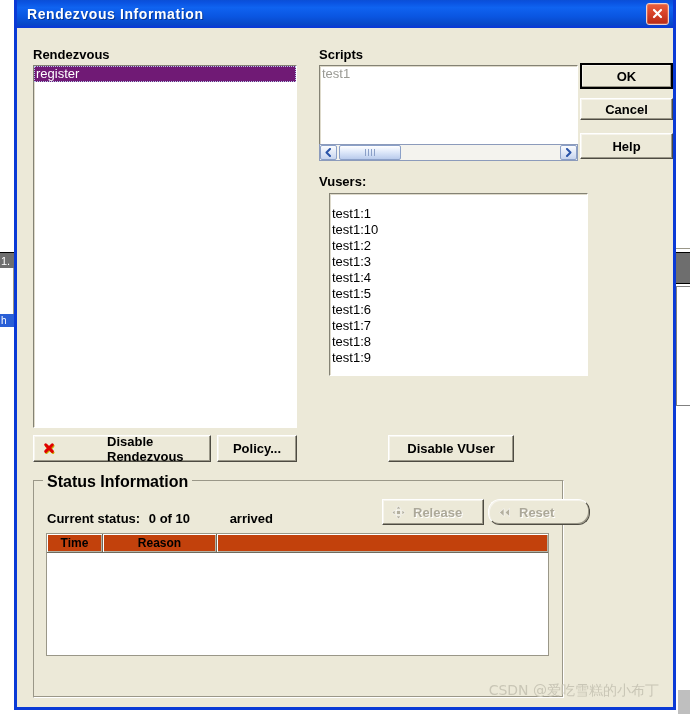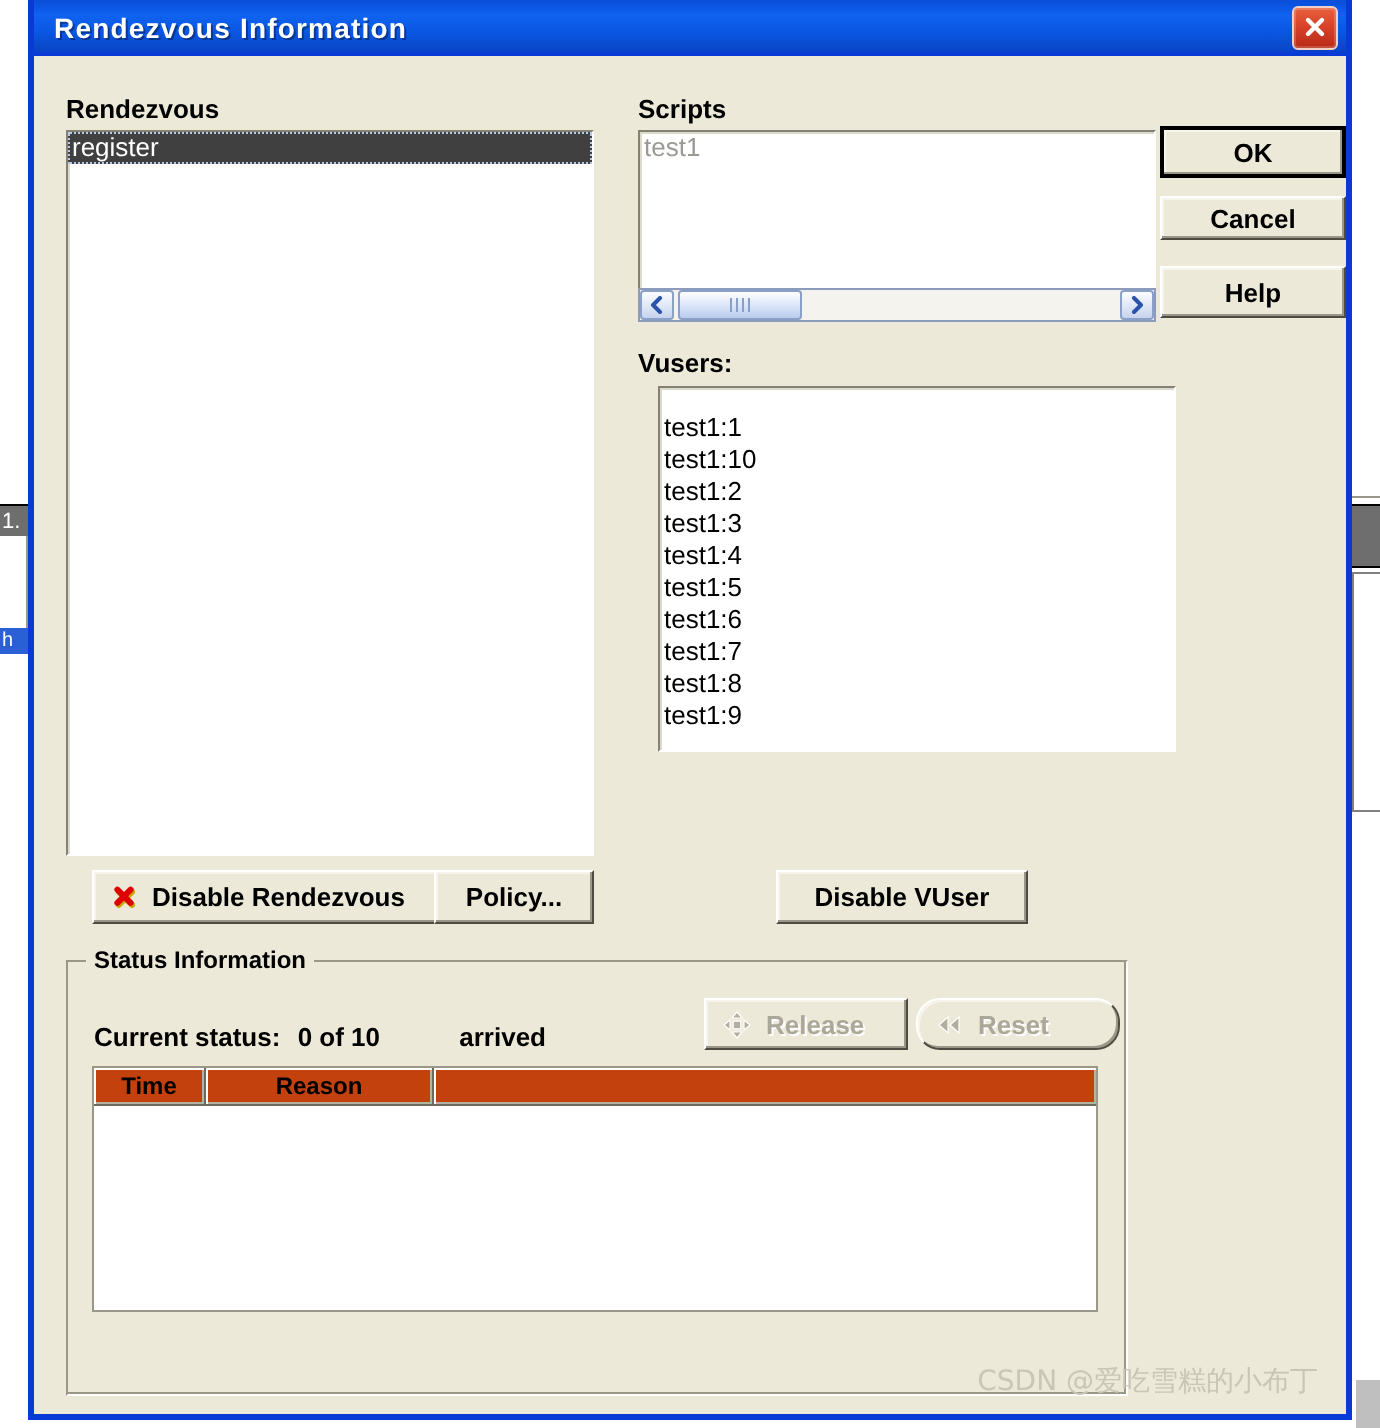--- a/index.html
+++ b/index.html
@@ -120,21 +120,21 @@
   }
   .lbitem {
     font-family: "Liberation Sans", sans-serif;
     font-size: 13px;
     color: #000;
     padding: 0 2px;
     line-height: 16px;
     white-space: nowrap;
   }
   .lbitem.sel {
-    background: #404040;
+    background: #701a75;
     color: #ffffff;
     outline: 1px dotted #b8c8ea;
     outline-offset: -1px;
   }
   .lbitem.dim { color: #9a9a94; }
 
   .btn {
     position: absolute;
     background: #ece9d8;
     border: 1px solid #000000;
@@ -155,20 +155,21 @@
     user-select: none;
   }
   .btn.default {
     border: 2px solid #000;
     box-shadow: inset -1px -1px 0 #9a9788, inset 1px 1px 0 #f6f4ec;
   }
   .btn.disabled {
     color: #aca899;
     text-shadow: 1px 1px 0 #ffffff;
     cursor: default;
+    margin-left: 30px;
   }
   .btn .btxt { margin-left: 0; }
   .btn .bico { margin-right: 7px; display: inline-flex; }
 
   
   .hscroll {
     position: absolute;
     height: 17px;
     background: #f4f3ee;
     border: 1px solid #8c9bbb;
@@ -213,21 +214,21 @@
     border-top: none; border-left: none;
     pointer-events: none;
   }
   .gb-title {
     position: absolute;
     top: -8px; left: 9px;
     background: #ece9d8;
     padding: 0 4px;
     font-family: "Liberation Sans", sans-serif;
     font-weight: bold;
-    font-size: 12px;
+    font-size: 16px;
     color: #000;
     user-select: none;
   }
   .status-text {
     position: absolute;
     font-family: "Liberation Sans", sans-serif;
     font-weight: bold;
     font-size: 13px;
     color: #000;
     white-space: nowrap;
@@ -368,21 +369,21 @@
       <div class="btn default" style="left:563px; top:35px; width:93px; height:26px;">
         <span class="btxt">OK</span>
       </div>
       <div class="btn" style="left:563px; top:70px; width:93px; height:22px;">
         <span class="btxt">Cancel</span>
       </div>
       <div class="btn" style="left:563px; top:105px; width:93px; height:26px;">
         <span class="btxt">Help</span>
       </div>
 
-      <div class="btn" style="left:29px; top:407px; width:178px; height:27px; justify-content:flex-start; padding-left:9px;">
+      <div class="btn" style="left:16px; top:407px; width:178px; height:27px; justify-content:flex-start; padding-left:9px;gap:44px;">
         <span class="bico">
           <svg width="13" height="13" viewBox="0 0 13 13">
             <path d="M3.4 3.9 L10 10.5" stroke="#c8a800" stroke-width="3" stroke-linecap="round"></path>
             <path d="M10 3.9 L3.4 10.5" stroke="#c8a800" stroke-width="3" stroke-linecap="round"></path>
             <path d="M2.7 2.8 L9.3 9.4" stroke="#e00000" stroke-width="3" stroke-linecap="round"></path>
             <path d="M9.3 2.8 L2.7 9.4" stroke="#e00000" stroke-width="3" stroke-linecap="round"></path>
           </svg>
         </span>
         <span class="btxt">Disable Rendezvous</span>
       </div>

